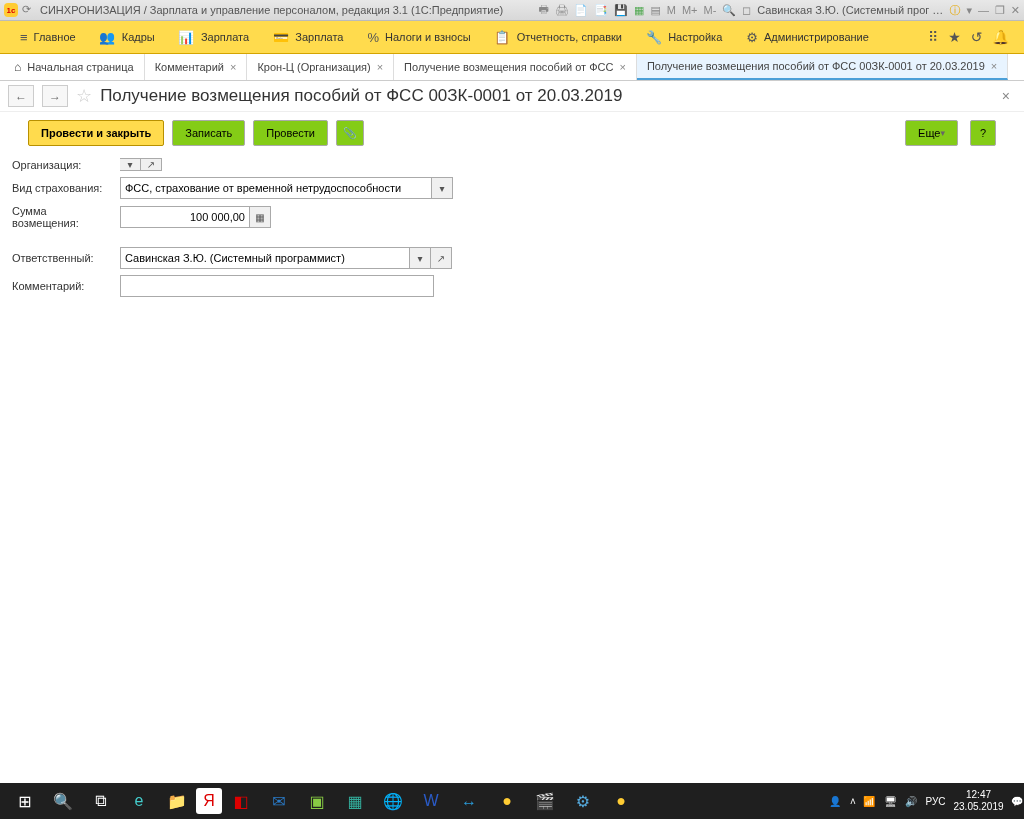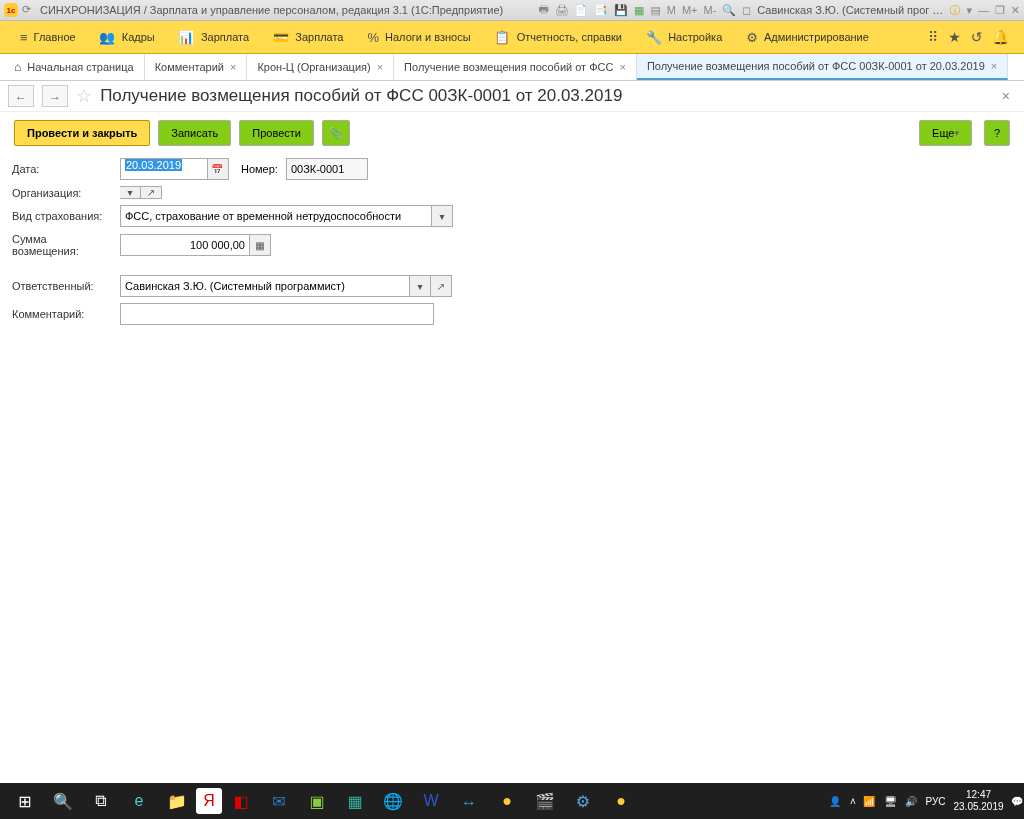--- a/index.html
+++ b/index.html
@@ -20,21 +20,21 @@
 .tabbar{height:26px;background:#fff;border-bottom:1px solid #ccc;display:flex;align-items:stretch;padding-left:4px}
 .tabbar .tab{display:flex;align-items:center;padding:0 10px;border-right:1px solid #ddd;cursor:pointer;font-size:11px;color:#444;gap:6px}
 .tabbar .tab.home .homeico{font-size:12px}
 .tabbar .tab .close{color:#888;font-size:11px}
 .tabbar .tab.active{background:#e8f4ff;border-bottom:2px solid #4a9fd8}
 .toolbar2{height:30px;display:flex;align-items:center;padding:0 8px;border-bottom:1px solid #eee;gap:8px}
 .toolbar2 .navbtn{width:24px;height:20px;border:1px solid #ccc;background:#f7f7f7;display:flex;align-items:center;justify-content:center;cursor:pointer;font-size:12px;color:#666}
 .toolbar2 .star{font-size:18px;color:#ccc;cursor:pointer}
 .toolbar2 .page-title{font-size:17px;font-weight:normal;color:#333}
 .toolbar2 .close-page{margin-left:auto;font-size:14px;color:#888;cursor:pointer;padding:0 6px}
-.action-bar{padding:8px 14px;display:flex;align-items:center;gap:8px}
+.action-bar{padding:8px 28px;display:flex;align-items:center;gap:8px}
 .btn{height:24px;padding:0 12px;border:1px solid #aaa;background:#84cc16;cursor:pointer;font-size:11px;display:flex;align-items:center;border-radius:2px}
 .btn.primary{background:#ffdb4d;border-color:#b89000;font-weight:bold}
 .btn.icon-only{width:26px;padding:0;justify-content:center}
 .action-bar .right{margin-left:auto;display:flex;gap:12px}
 .btn.more::after{content:" ▾";font-size:9px;color:#666}
 .btn.help{width:24px;padding:0;justify-content:center}
 .form{padding:4px 12px}
 .row{display:flex;align-items:center;margin-bottom:6px;gap:8px}
 .lbl{width:100px;color:#333;font-size:11px}
 .text-input{height:20px;border:1px solid #aaa;padding:0 4px;font-size:11px;background:#fff}
@@ -169,29 +169,20 @@
       </div>
     <div class="right">
       <div class="btn more">Еще</div>
       <div class="btn help">?</div>
     </div>
   </div>
 
   <div class="content-area">
   <div class="form">
 
-    <div class="row">
-      <span class="lbl">Дата:</span>
-      <div class="input-group">
-        <div class="text-input date-inp"><span class="selected-text">20.03.2019</span></div>
-        <div class="picker">📅</div>
-      </div>
-      <span style="margin-left:4px">Номер:</span>
-      <input class="text-input readonly" style="width: 72px;" readonly="" value="00ЗК-0001">
-    </div>
 
     <div class="row">
       <span class="lbl">Организация:</span>
       <div class="input-group">
         <div class="picker">▾</div>
         <div class="picker">↗</div>
       </div>
     </div>
 
     <div class="row">

